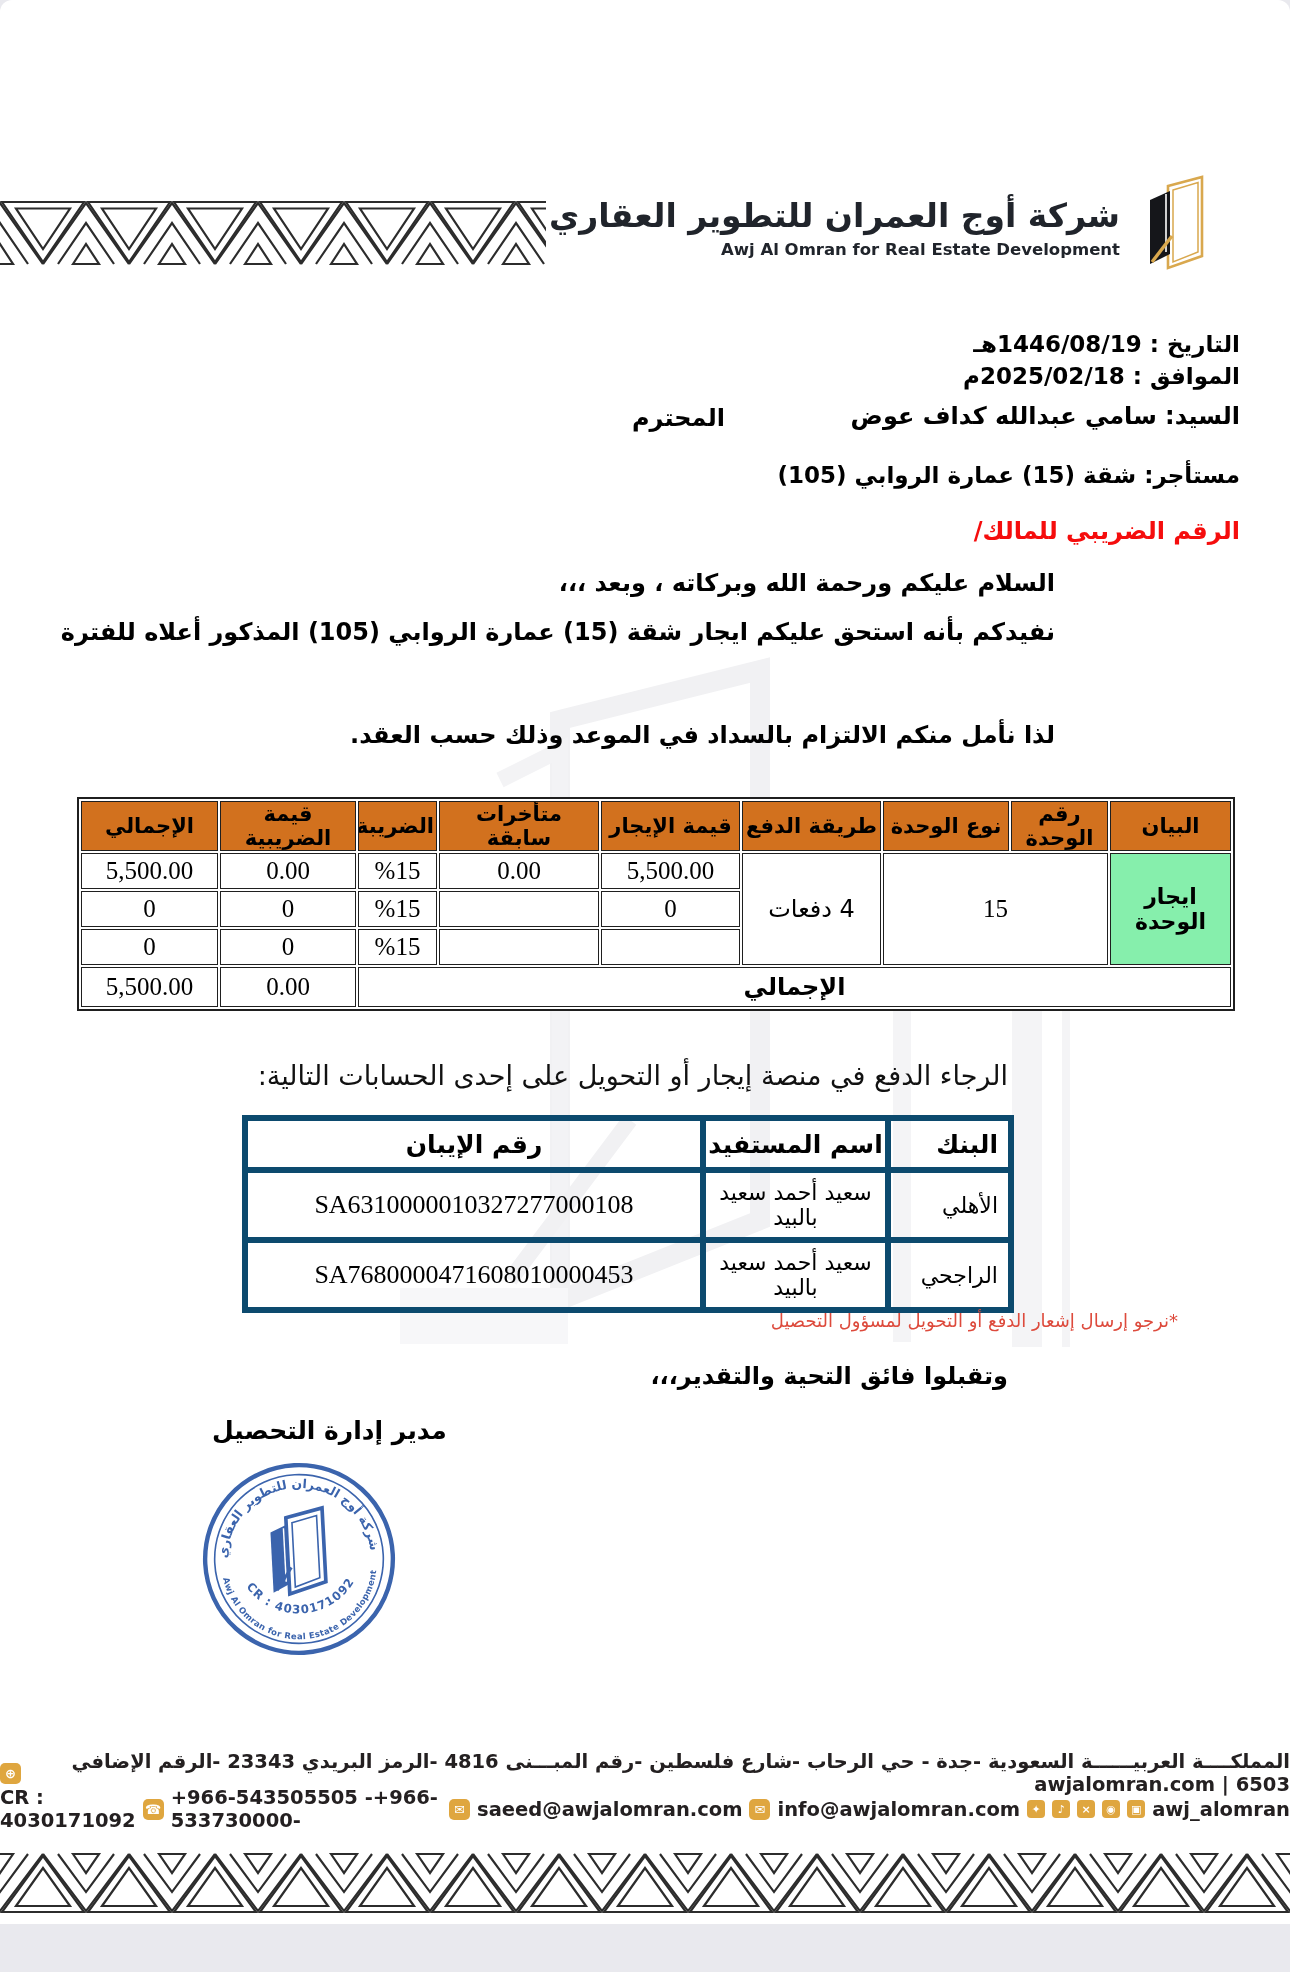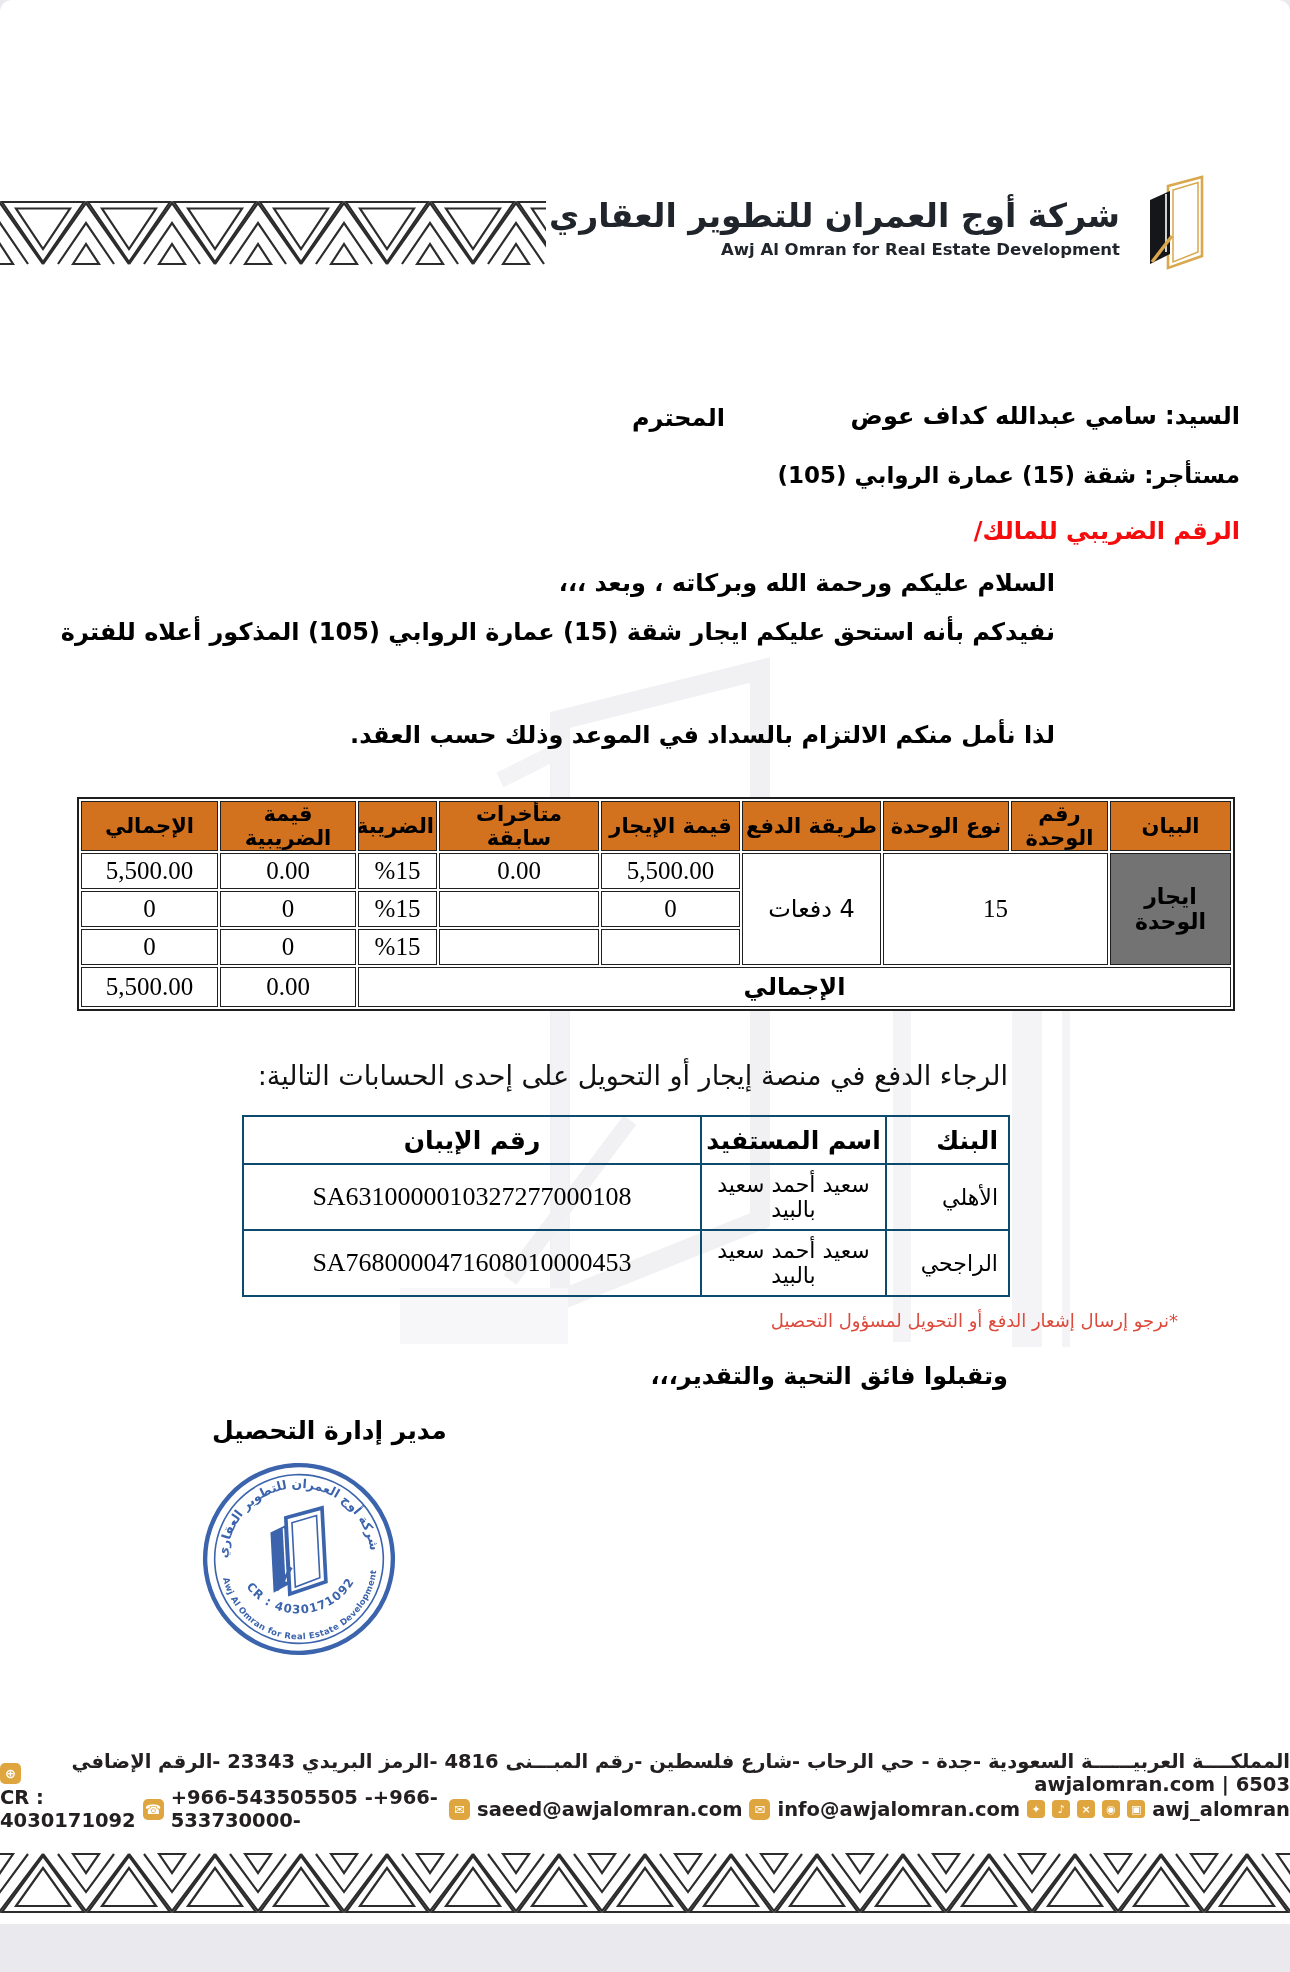--- a/index.html
+++ b/index.html
@@ -32,27 +32,27 @@
   .body1{right:235px;top:618px;font-size:24px;font-weight:bold;}
   .body2{right:235px;top:670px;font-size:24px;font-weight:bold;}
   .body3{right:235px;top:721px;font-size:24px;font-weight:bold;}
 
   
   .rent-table{left:77px;top:797px;width:1136px;direction:rtl;border-collapse:separate;border-spacing:2.5px;border:2px solid #1f1f1f;background:#fff;table-layout:fixed;}
   .rent-table th,.rent-table td{border:1.6px solid #1f1f1f;padding:0 2px;text-align:center;vertical-align:middle;overflow:hidden;margin-top:14px;}
   .rent-table th{background:#D2711E;color:#000;font-size:21px;font-weight:bold;height:40px;}
   .rent-table td{font-size:24px;height:34px;}
   .rent-table .num{font-family:"Liberation Serif", serif;font-size:25px;direction:ltr;}
-  .rent-table .statement{background:#737373;font-weight:bold;font-size:22px;}
+  .rent-table .statement{background:#86efac;font-weight:bold;font-size:22px;}
   .rent-table .total-lbl{font-weight:bold;font-size:24px;height:38px;}
 
   
   .paynote{right:282px;top:1060px;font-size:27px;color:#111;}
   .banks-table{left:242px;top:1115px;width:766px;direction:rtl;border-collapse:collapse;table-layout:fixed;}
-  .banks-table th,.banks-table td{border:2px solid #0c4a6e;text-align:center;vertical-align:middle;}
+  .banks-table th,.banks-table td{border:6px solid #0c4a6e;text-align:center;vertical-align:middle;}
   .banks-table th{font-size:25px;font-weight:bold;height:44px;color:#000;}
   .banks-table td{font-size:22px;height:62px;color:#000;}
   .banks-table .bankcol{text-align:right;padding-right:10px;}
   .banks-table .iban{font-family:"Liberation Serif", serif;font-size:26px;direction:ltr;}
 
   .rednote{right:112px;top:1310px;font-size:18px;font-weight:normal;color:#dd4a3c;}
   .closing{right:282px;top:1362px;font-size:24px;font-weight:bold;}
   .sigtitle{left:212px;top:1416px;font-size:25px;font-weight:bold;direction:rtl;}
   .stamp{left:200px;top:1460px;width:198px;height:198px;transform:rotate(-3deg);}
 
@@ -102,20 +102,24 @@
   <svg class="abs logo-box" viewBox="0 0 66 100">
     <path d="M26,12 L60,3 L60,82 L26,94 Z" fill="none" stroke="#D9A84E" stroke-width="2.6"></path>
     <path d="M31,16 L56,8.5 L56,78 L31,88 Z" fill="none" stroke="#D9A84E" stroke-width="1.5"></path>
     <path d="M8,26 L28,17 L28,80 L8,90 Z" fill="#15161a"></path>
     <path d="M24,20 L24,78" stroke="#ffffff" stroke-width="1.6"></path>
     <path d="M10,88 L30,62" stroke="#D9A84E" stroke-width="3.4"></path>
   </svg>
   <div class="abs brand-ar">شركة أوج العمران للتطوير العقاري</div>
   <div class="abs brand-en">Awj Al Omran for Real Estate Development</div>
 
+  <div class="abs dates line">
+    <div>التاريخ : 1446/08/19هـ</div>
+    <div>الموافق : 2025/02/18م</div>
+  </div>
   <div class="abs addressee line">السيد: سامي عبدالله كداف عوض</div>
   <div class="abs honorific">المحترم</div>
   <div class="abs tenant line">مستأجر:  شقة (15) عمارة الروابي (105)</div>
   <div class="abs taxline line">الرقم الضريبي للمالك/</div>
   <div class="abs greeting line">السلام عليكم ورحمة الله وبركاته ، وبعد ،،،</div>
   <div class="abs body1 line">نفيدكم بأنه استحق عليكم ايجار شقة (15) عمارة الروابي (105) المذكور أعلاه للفترة</div>
   <div class="abs body3 line">لذا نأمل منكم الالتزام بالسداد في الموعد وذلك حسب العقد.</div>
 
   <table class="abs rent-table">
     <colgroup>

